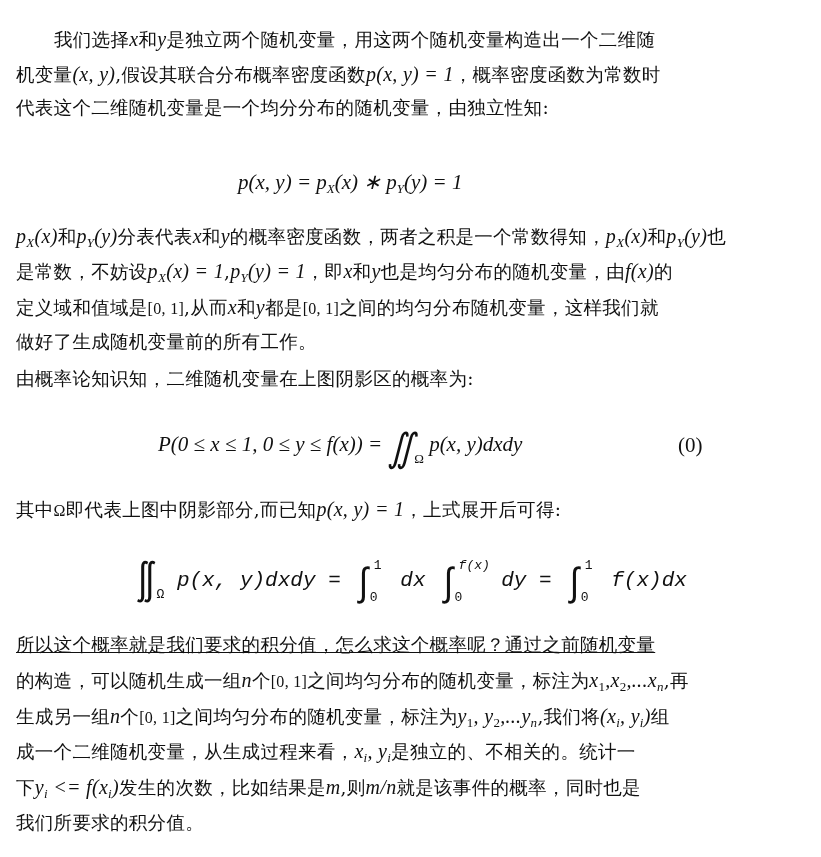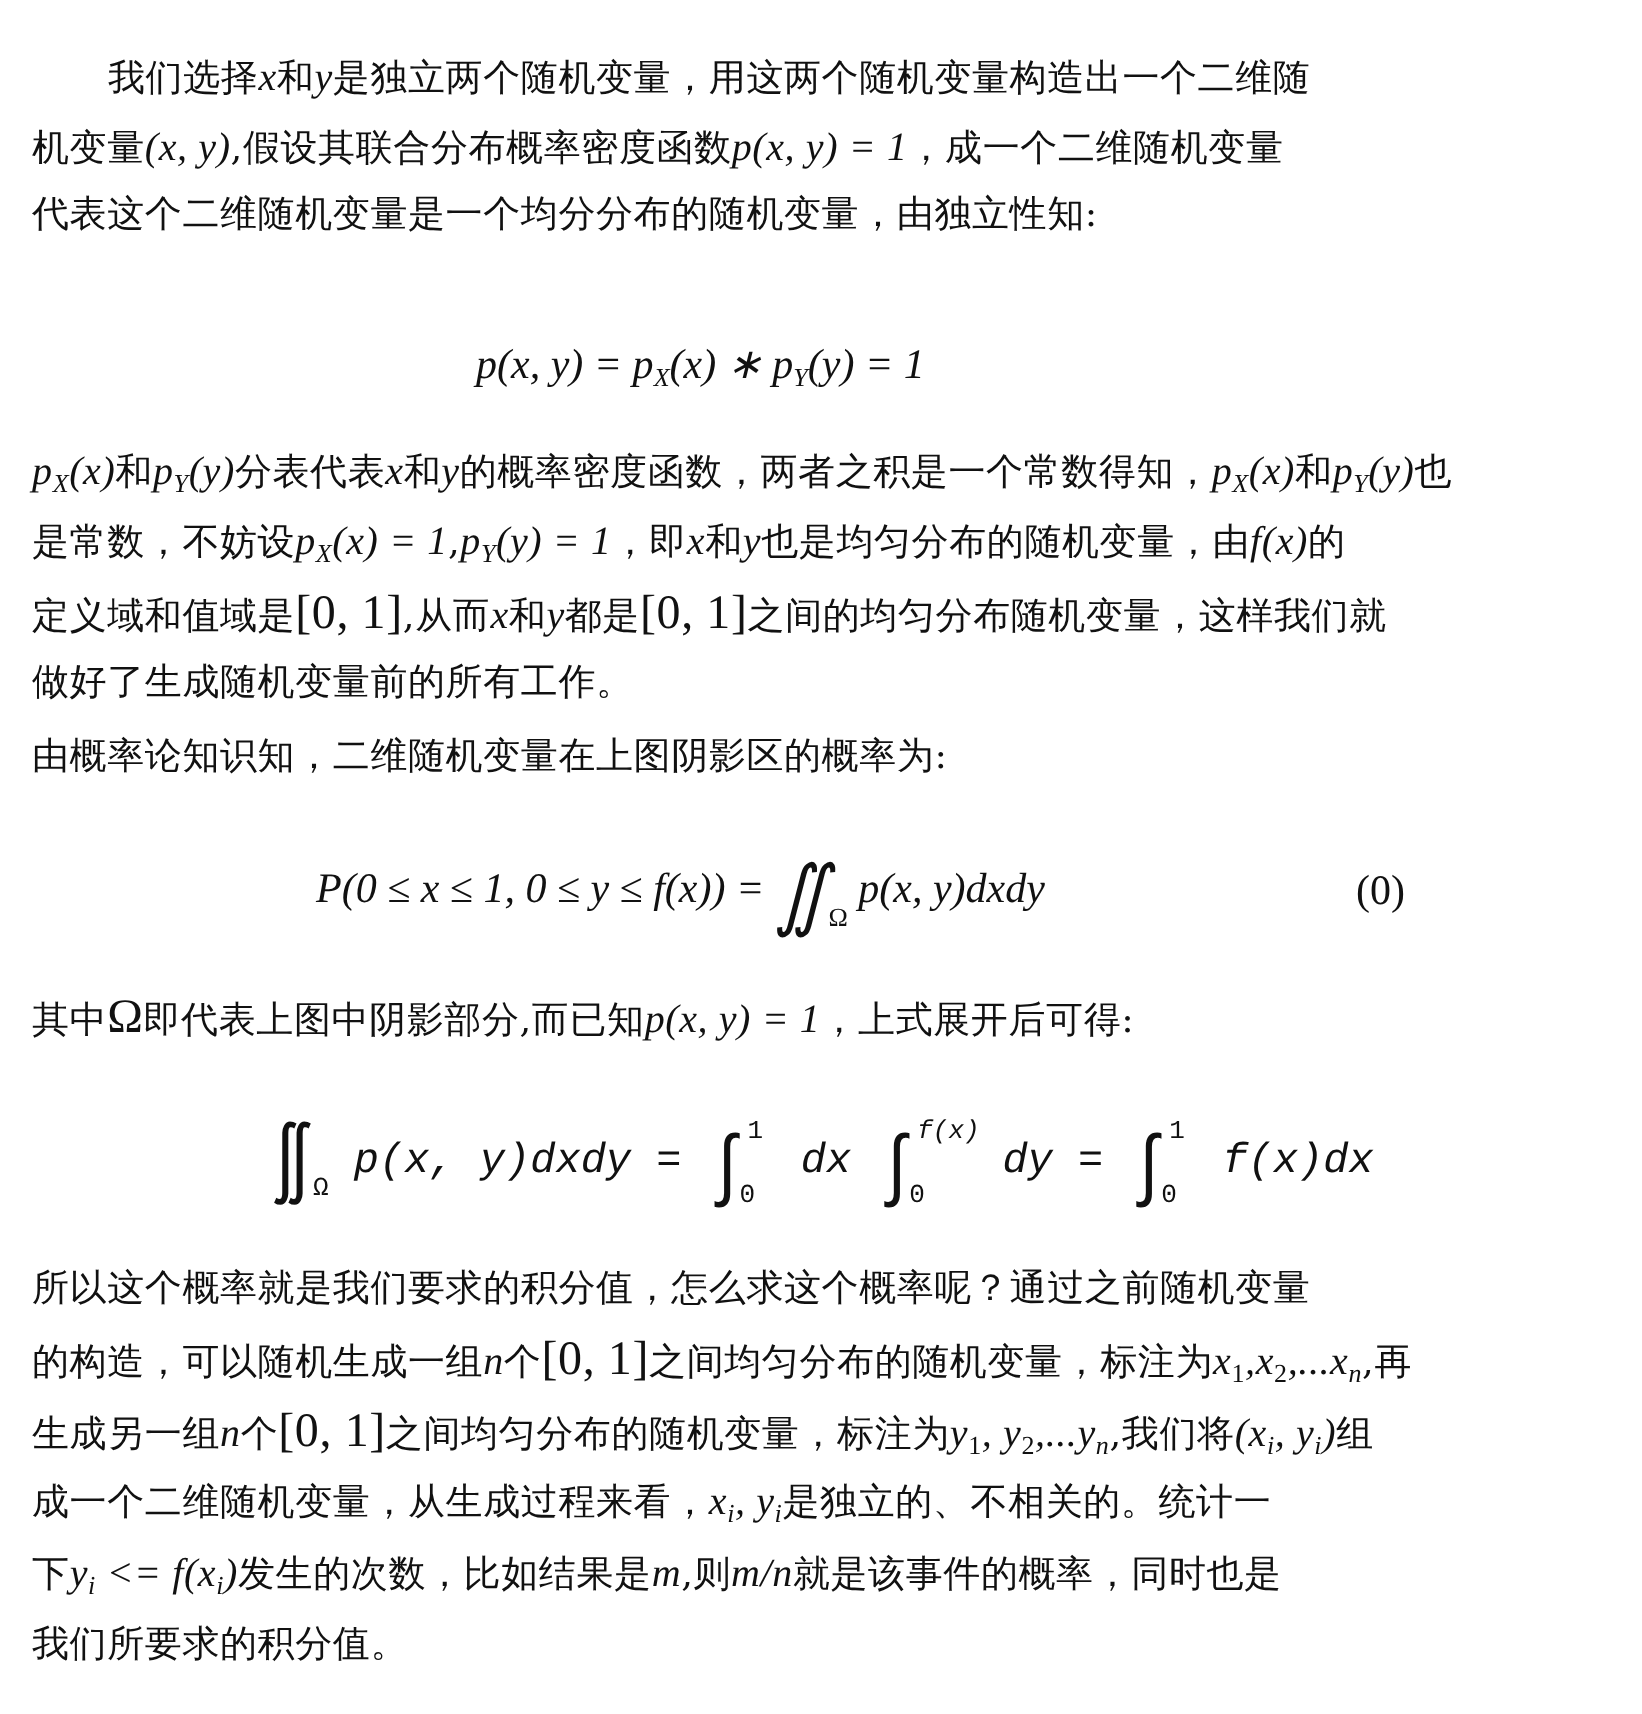--- a/index.html
+++ b/index.html
@@ -6,42 +6,42 @@
     body {
       width: 821px; height: 857px; position: relative; overflow: hidden;
       font-family: "DejaVu Serif", serif; color: #111; font-size: 18px;
     }
     .line {
       position: absolute; left: 16px; white-space: nowrap;
       font-size: 18.5px; line-height: 24px; letter-spacing: 0.3px;
     }
     .indent { left: 54px; }
     .m { font-family: "Liberation Serif", serif; font-style: italic; font-size: 20px; }
-    .r { font-family: "Liberation Serif", serif; font-style: normal; font-size: 24px; }
+    .r { font-family: "Liberation Serif", serif; font-style: normal; font-size: 16px; }
     .sub { font-size: 13px; vertical-align: -4px; font-family: "Liberation Serif", serif; font-style: italic; }
     .eq {
       position: absolute; white-space: nowrap;
       font-family: "Liberation Serif", serif; font-size: 21px; line-height: 28px;
     }
     .eq i { font-style: italic; margin-top: 12px; }
     .int { font-size: 34px; font-style: italic; display: inline-block; transform: scaleY(1.15); vertical-align: -8px; }
     .lim { display: inline-block; position: relative; width: 14px; height: 28px; vertical-align: middle; }
     .lim .u { position: absolute; top: -14px; left: 0; font-size: 13px; }
     .lim .l { position: absolute; top: 18px; left: -4px; font-size: 13px; }
     .omega { font-size: 13px; vertical-align: -12px; font-style: normal; }
     .eqnum { position: absolute; left: 678px; top: 433px; font-family: "Liberation Serif", serif; font-size: 21px; }
   </style>
 </head>
 <body>
 
 <div class="line indent" style="top:27px;text-align:center;">
   <span>我们选择</span><span class="m">x</span><span>和</span><span class="m">y</span><span>是独立两个随机变量，用这两个随机变量构造出一个二维随</span>
 </div>
 <div class="line" style="top:62px;">
-  <span>机变量</span><span class="m">(x, y)</span><span>,假设其联合分布概率密度函数</span><span class="m">p(x, y) = 1</span><span>，成一个二维随机变量</span>
+  <span>机变量</span><span class="m">(x, y)</span><span>,假设其联合分布概率密度函数</span><span class="m">p(x, y) = 1</span><span>，概率密度函数为常数时</span>
 </div>
 <div class="line" style="top:96px;">代表这个二维随机变量是一个均分分布的随机变量，由独立性知:</div>
 
 <div class="eq" style="left:238px; top:168px;">
   <i>p(x, y) = p</i><span class="sub">X</span><i>(x) ∗ p</i><span class="sub">Y</span><i>(y) = 1</i>
 </div>
 
 <div class="line" style="top:224px;">
   <span class="m">p</span><span class="sub">X</span><span class="m">(x)</span><span>和</span><span class="m">p</span><span class="sub">Y</span><span class="m">(y)</span><span>分表代表</span><span class="m">x</span><span>和</span><span class="m">y</span><span>的概率密度函数，两者之积是一个常数得知，</span><span class="m">p</span><span class="sub">X</span><span class="m">(x)</span><span>和</span><span class="m">p</span><span class="sub">Y</span><span class="m">(y)</span><span>也</span>
 </div>
@@ -70,21 +70,21 @@
   <span class="int">∬</span><span class="omega">Ω</span>
   <i>p(x, y)dxdy =</i>
   <span class="int">∫</span><span class="lim"><span class="u">1</span><span class="l">0</span></span>
   <i>dx</i>
   <span class="int">∫</span><span class="lim" style="width:30px;"><span class="u" style="font-style:italic;">f(x)</span><span class="l">0</span></span>
   <i>dy =</i>
   <span class="int">∫</span><span class="lim"><span class="u">1</span><span class="l">0</span></span>
   <i>f(x)dx</i>
 </div>
 
-<div class="line" style="top:633px;">所以这个概率就是我们要求的积分值，怎么求这个概率呢？通过之前随机变量</div>
+<div class="line" style="top:633px;text-decoration:underline;">所以这个概率就是我们要求的积分值，怎么求这个概率呢？通过之前随机变量</div>
 <div class="line" style="top:668px;">
   <span>的构造，可以随机生成一组</span><span class="m">n</span><span>个</span><span class="r">[0, 1]</span><span>之间均匀分布的随机变量，标注为</span><span class="m">x</span><span class="sub" style="font-style:normal;">1</span><span class="m">,</span><span class="m">x</span><span class="sub" style="font-style:normal;">2</span><span class="m">,...</span><span class="m">x</span><span class="sub">n</span><span>,再</span>
 </div>
 <div class="line" style="top:704px;">
   <span>生成另一组</span><span class="m">n</span><span>个</span><span class="r">[0, 1]</span><span>之间均匀分布的随机变量，标注为</span><span class="m">y</span><span class="sub" style="font-style:normal;">1</span><span class="m">, </span><span class="m">y</span><span class="sub" style="font-style:normal;">2</span><span class="m">,...</span><span class="m">y</span><span class="sub">n</span><span>,我们将</span><span class="m">(x</span><span class="sub">i</span><span class="m">, y</span><span class="sub">i</span><span class="m">)</span><span>组</span>
 </div>
 <div class="line" style="top:739px;">
   <span>成一个二维随机变量，从生成过程来看，</span><span class="m">x</span><span class="sub">i</span><span class="m">, y</span><span class="sub">i</span><span>是独立的、不相关的。统计一</span>
 </div>
 <div class="line" style="top:775px;">

